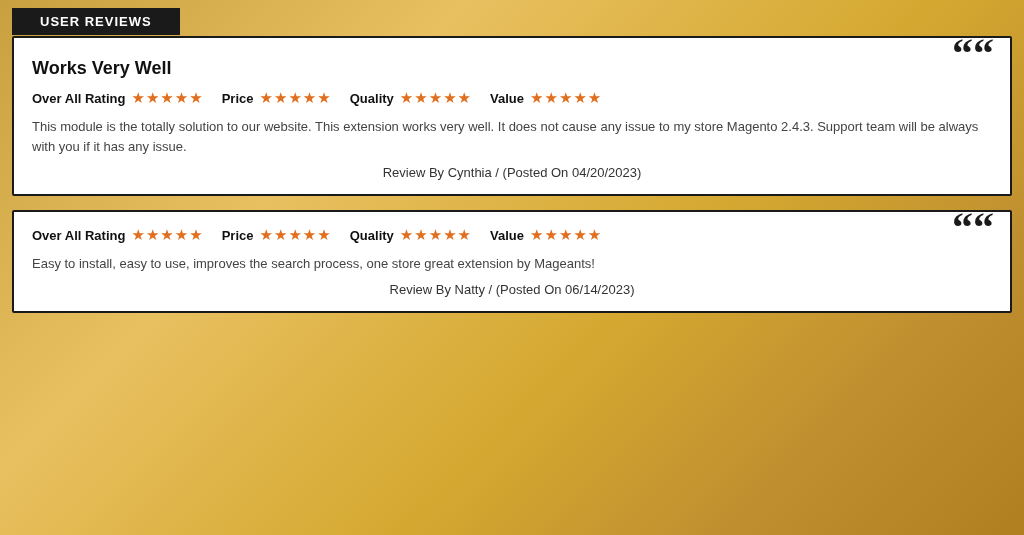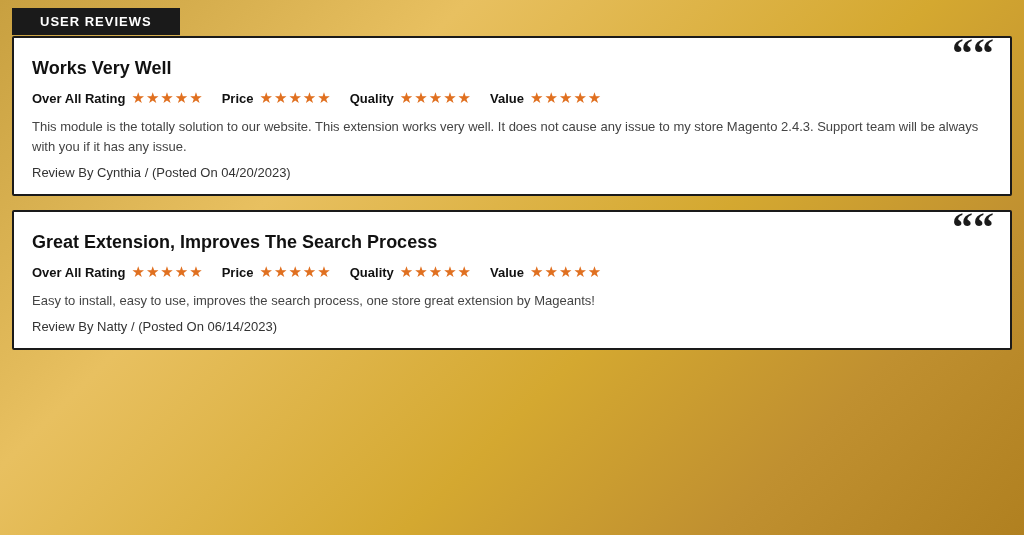--- a/index.html
+++ b/index.html
@@ -91,21 +91,21 @@
     }
 
     .review-text {
       font-size: 13px;
       color: #444;
       line-height: 1.55;
       margin-bottom: 8px;
     }
 
     .review-meta {
-      text-align: left;
+      text-align: center;
       font-size: 13px;
       color: #333;
     }
   </style>
 </head>
 <body>
 
 <div class="header-bar">USER REVIEWS</div>
 
 <div class="reviews-container">
@@ -128,21 +128,20 @@
         <div class="rating-item">
           <span class="rating-label">Value</span>
           <span class="stars">★★★★★</span>
         </div>
       </div>
       <div class="review-text">This module is the totally solution to our website. This extension works very well. It does not cause any issue to my store Magento 2.4.3. Support team will be always with you if it has any issue.</div>
       <div class="review-meta">Review By Cynthia / (Posted On 04/20/2023)</div>
     </div>
     <div class="review-card">
       <div class="quote-mark">““</div>
-      <div class="review-title">Great Extension, Improves The Search Process</div>
       <div class="rating-row">
         <div class="rating-item">
           <span class="rating-label">Over All Rating</span>
           <span class="stars">★★★★★</span>
         </div>
         <div class="rating-item">
           <span class="rating-label">Price</span>
           <span class="stars">★★★★★</span>
         </div>
         <div class="rating-item">

